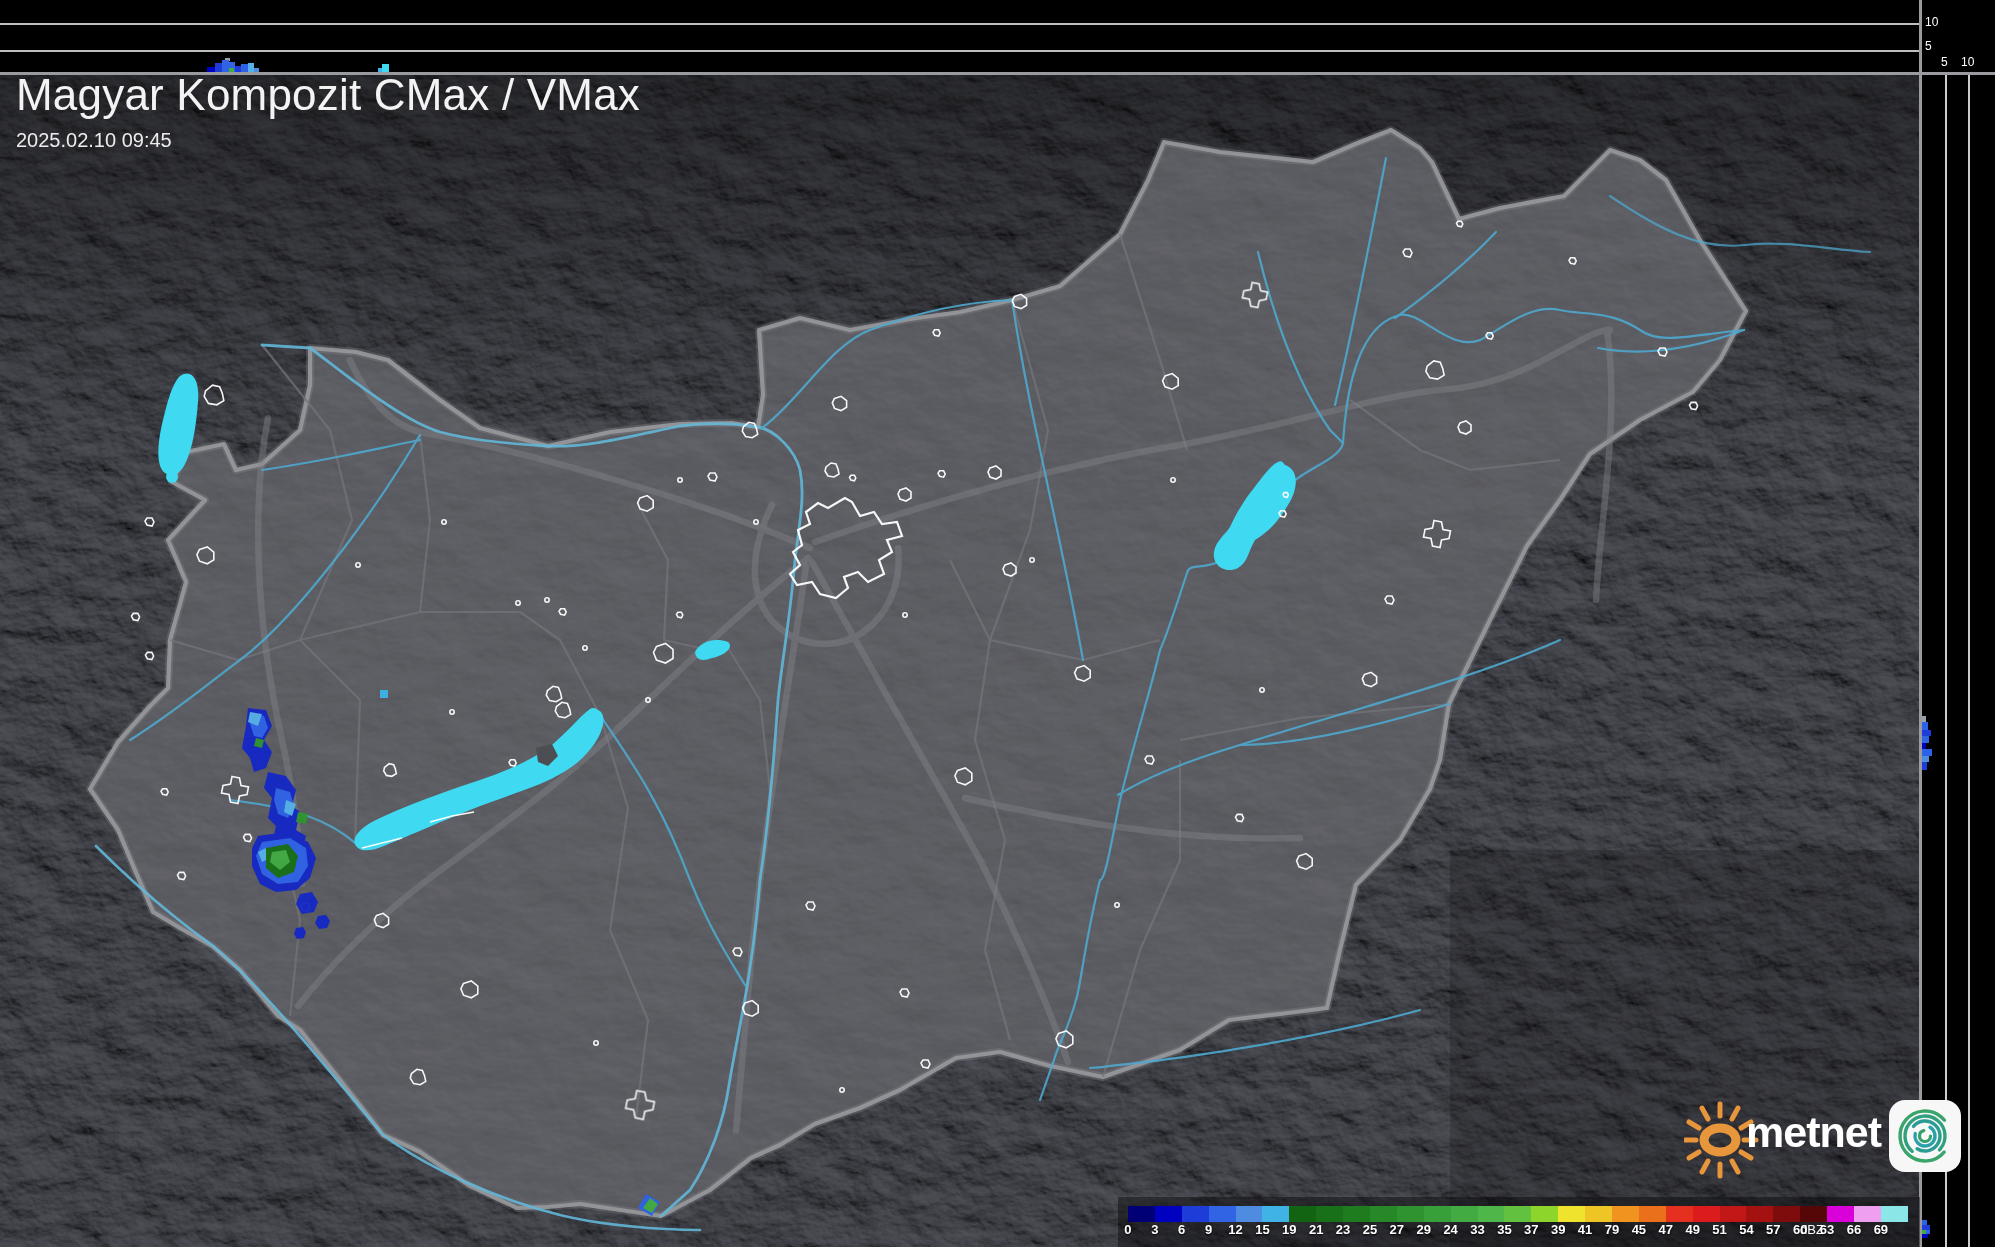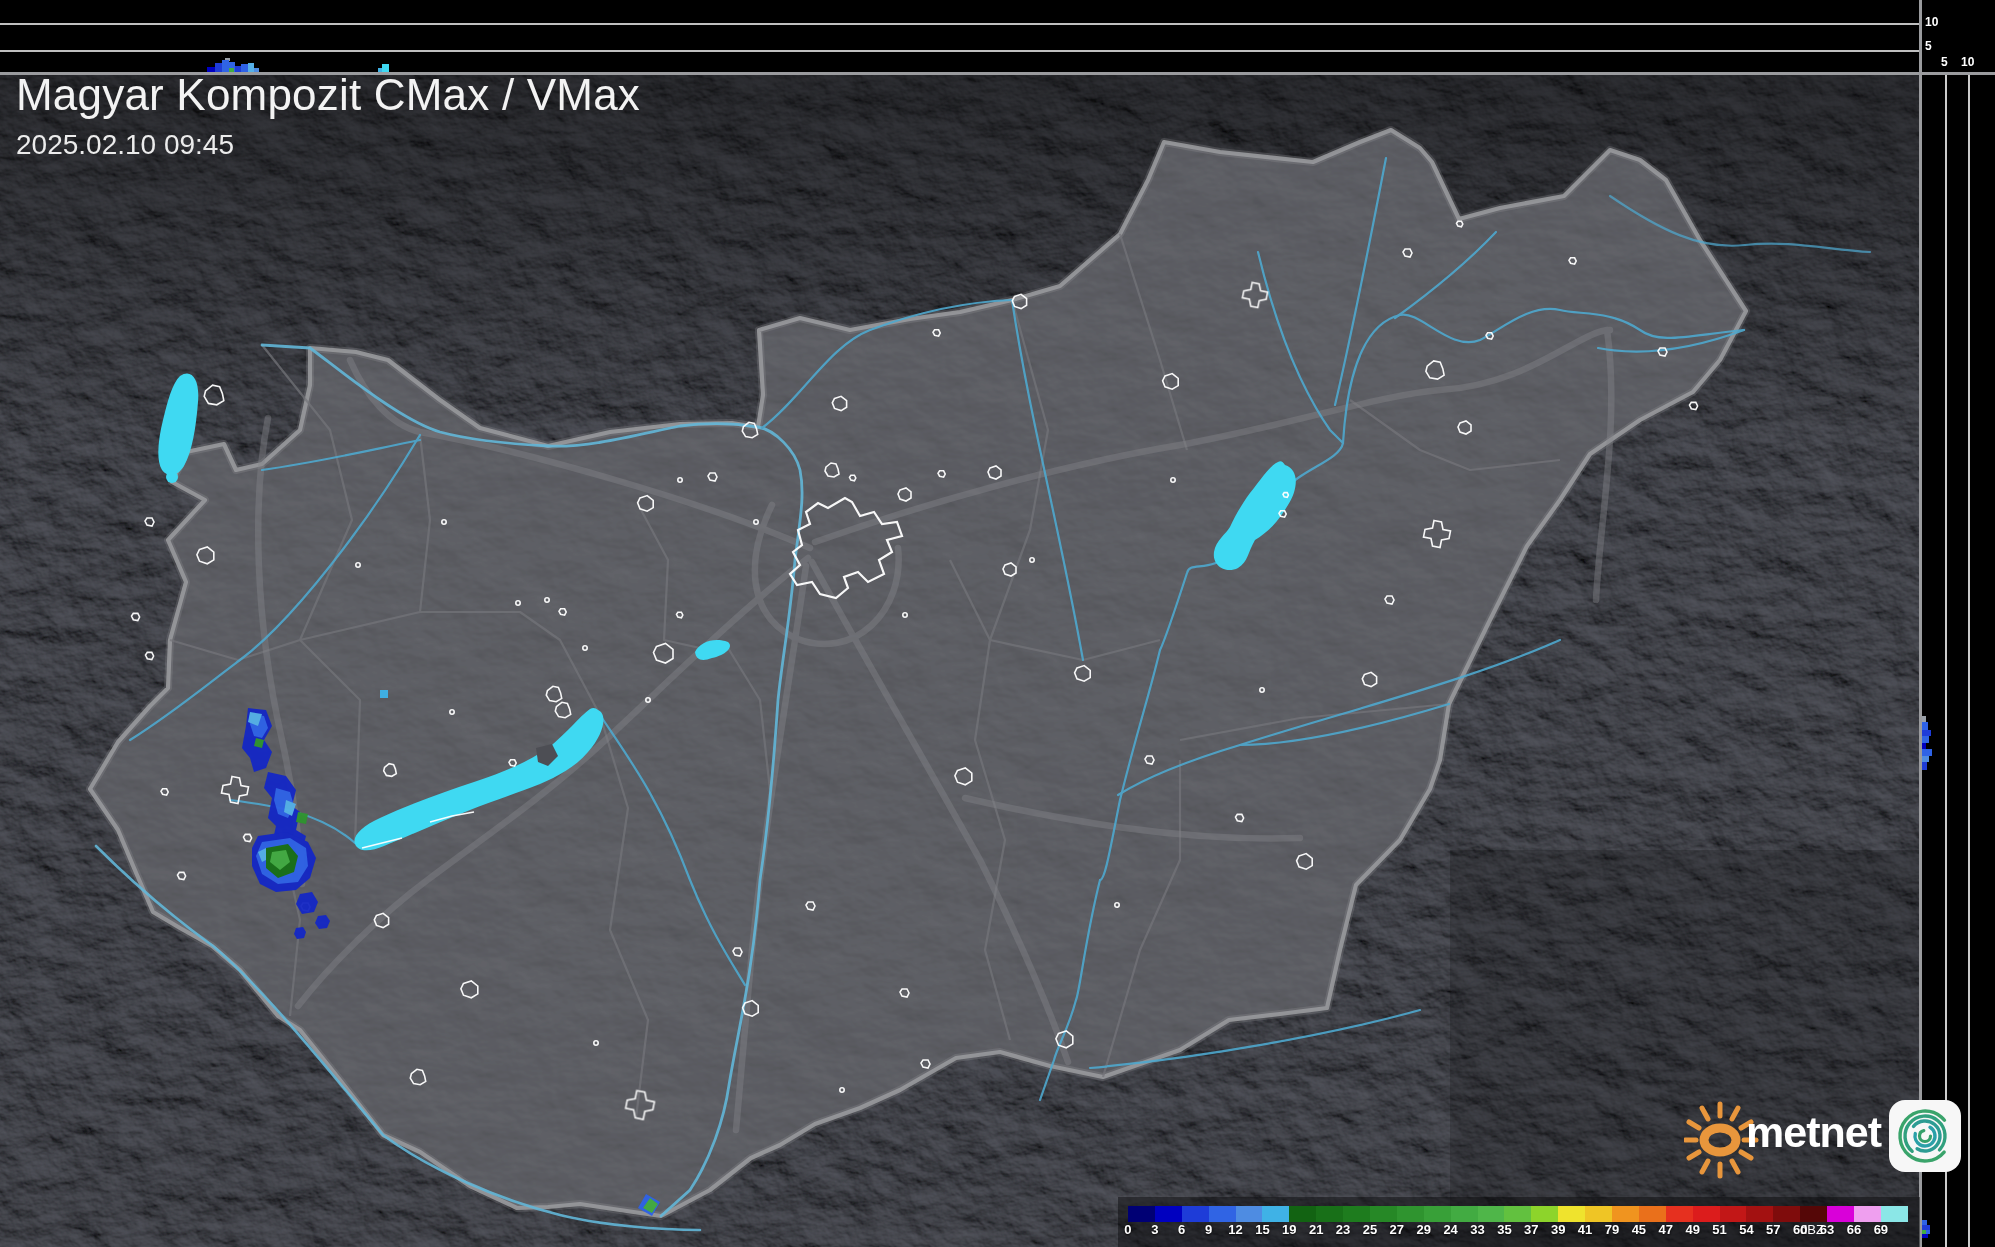--- a/index.html
+++ b/index.html
@@ -1,22 +1,22 @@
 <!DOCTYPE html>
 <html><head>
 <meta charset="utf-8">
 <style>
   html,body{margin:0;padding:0;background:#000;}
   .stage{position:relative;width:1995px;height:1247px;background:#000;overflow:hidden;
          font-family:"Liberation Sans",sans-serif;}
   svg.scene{position:absolute;left:0;top:0;}
   .title-block{position:absolute;left:16px;top:70px;color:#f3f3f3;z-index:5;}
   .map-title{font-size:44px;letter-spacing:.2px;}
-  .map-date{font-size:28px;margin-top:9px;color:#ececec;}
-  .axis-label{position:absolute;color:#fff;font-size:12px;font-weight:bold;z-index:6;}
+  .map-date{font-size:20px;margin-top:9px;color:#ececec;}
+  .axis-label{position:absolute;color:#fff;font-size:12px;font-weight:normal;z-index:6;}
   #ax-top-10{left:1925px;top:15px;}
   #ax-top-5{left:1925px;top:39px;}
   #ax-right-5{left:1941px;top:55px;}
   #ax-right-10{left:1961px;top:55px;}
   .legend{position:absolute;left:0;top:0;z-index:6;}
   .legend-backdrop{position:absolute;left:1118px;top:1197px;width:802px;height:50px;
                    background:rgba(10,11,13,.48);}
   .legend-bar{position:absolute;left:1128px;top:1206px;display:flex;height:16px;}
   .legend-bar .seg{flex:0 0 26.9px;height:16px;}
   .legend-labels{position:absolute;left:1114.5px;top:1222px;display:flex;}

